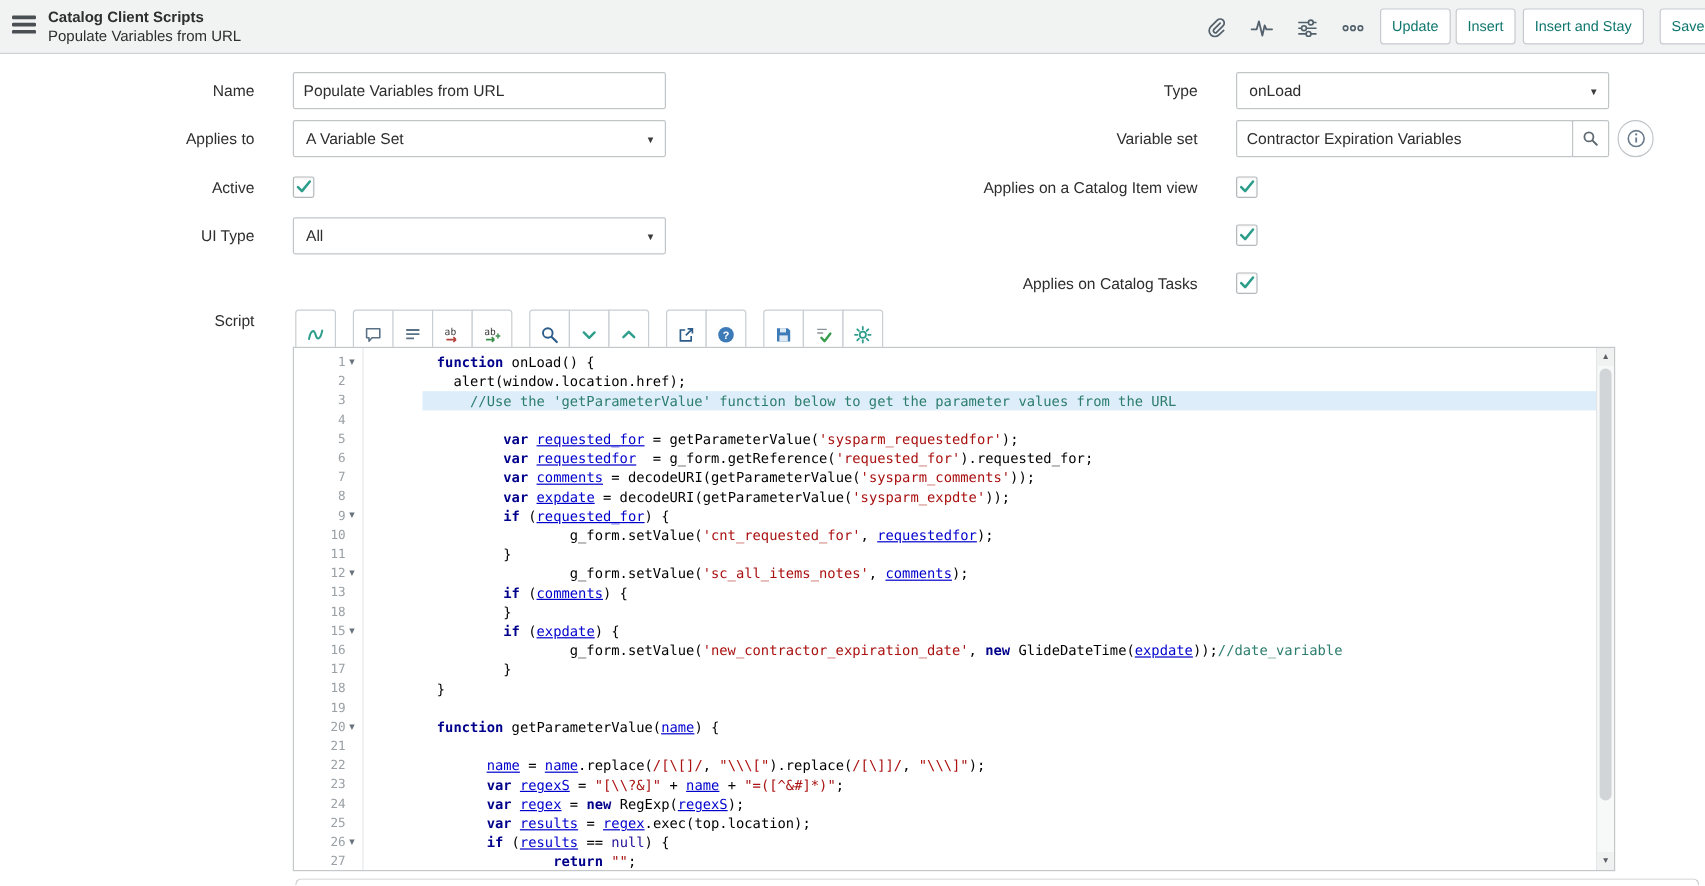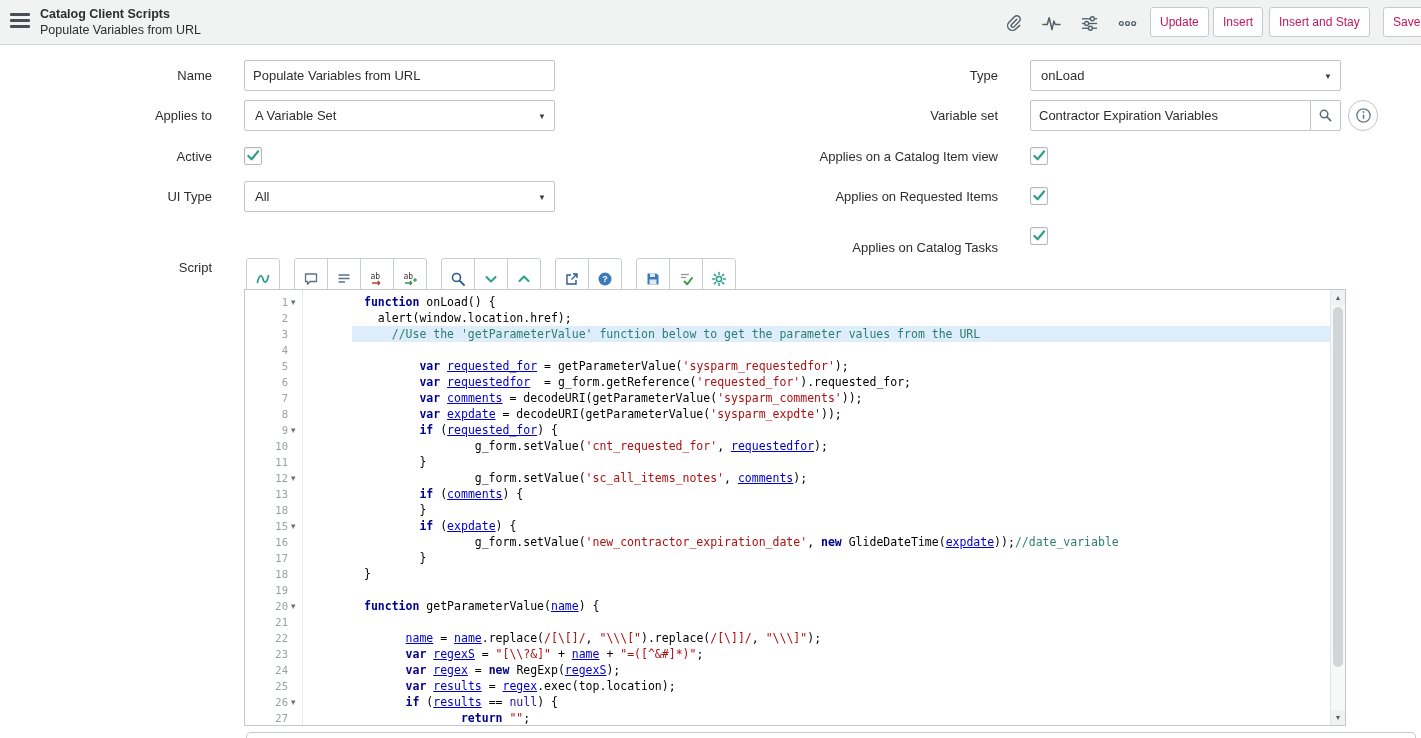--- a/index.html
+++ b/index.html
@@ -8,21 +8,21 @@
 
   
   .hdr { position:absolute; left:0; top:0; width:1421px; height:45px; background:#f1f2f2; border-bottom:1px solid #cfd2d4; }
   .burger { position:absolute; left:10px; top:13px; width:22px; height:19px; cursor:pointer; }
   .burger span { display:block; width:20px; height:2.6px; background:#4a4f54; margin:0 0 3.4px 0; border-radius:1px; }
   .hdr-title { position:absolute; left:40px; top:6px; font-size:12.5px; color:#2e2e2e; line-height:16px; }
   .hdr-title .t { font-weight:bold; }
   .hdr-icons { position:absolute; left:996px; top:8px; display:flex; gap:3px; }
   .hdr-ic { width:35px; height:30px; background:transparent; border:none; cursor:pointer; display:flex; align-items:center; justify-content:center; }
   .hdr-ic .icn svg { width:19px; height:19px; display:block; }
-  .hdr-btn { position:absolute; top:7px; height:30px; background:#fff; border:1px solid #c7cbcf; border-radius:3px; font-size:12px; color:#be185d; padding:0 9px; font-family:inherit; cursor:pointer; white-space:nowrap; }
+  .hdr-btn { position:absolute; top:7px; height:30px; background:#fff; border:1px solid #c7cbcf; border-radius:3px; font-size:12px; color:#0f766e; padding:0 9px; font-family:inherit; cursor:pointer; white-space:nowrap; }
 
   
   .flabel { position:absolute; font-size:13px; color:#2e2e2e; line-height:31px; text-align:right; }
   .finput { position:absolute; height:31px; border:1px solid #c1c5c8; border-radius:2px; font-size:13px; color:#2e2e2e; padding:0 8px; font-family:inherit; background:#fff; }
   .sn-select { position:absolute; height:31px; border:1px solid #c1c5c8; border-radius:2px; background:#fff; font-size:13px; color:#2e2e2e; line-height:29px; padding:0 22px 0 10px; cursor:pointer; white-space:nowrap; overflow:hidden; }
   .sn-select .caret { position:absolute; right:8px; top:1px; font-size:8px; color:#3c3c3c; line-height:29px; }
   .sn-checkbox { position:absolute; width:18px; height:18px; border:1px solid #b4b8bb; border-radius:2px; background:#fff; cursor:pointer; box-shadow:inset 0 1px 2px rgba(0,0,0,.06); }
   .sn-checkbox svg { position:absolute; left:1px; top:0px; width:15px; height:15px; }
   .ref-btn { position:absolute; width:31px; height:31px; background:#fff; border:1px solid #c1c5c8; border-radius:0 2px 2px 0; cursor:pointer; display:flex; align-items:center; justify-content:center; }
   .ref-btn svg { width:15px; height:15px; }
@@ -163,28 +163,27 @@
     <svg viewBox="0 0 16 16">
         <path d="M2.5 8.5 L6 12 L13 3.5" fill="none" stroke="#2e9e8c" stroke-width="2.3" stroke-linecap="round" stroke-linejoin="round"></path>
       </svg>
   </div>
 
   <label class="flabel" style="top:181px;left:40px;width:172px;">UI Type</label>
   <div class="sn-select" style="top:181px;left:244px;width:311px;">
     <span>All</span>
     <span class="caret">▼</span>
   </div>
-  <label class="flabel" style="top:181px;left:640px;width:358px;">Applies on Requested Items</label>
   <div class="sn-checkbox" style="top:187px;left:1030px;">
     <svg viewBox="0 0 16 16">
         <path d="M2.5 8.5 L6 12 L13 3.5" fill="none" stroke="#2e9e8c" stroke-width="2.3" stroke-linecap="round" stroke-linejoin="round"></path>
       </svg>
   </div>
 
-  <label class="flabel" style="top:232px;left:640px;width:358px;">Applies on Catalog Tasks</label>
+  <label class="flabel" style="top:221px;left:640px;width:358px;">Applies on Catalog Tasks</label>
   <div class="sn-checkbox" style="top:227px;left:1030px;">
     <svg viewBox="0 0 16 16">
         <path d="M2.5 8.5 L6 12 L13 3.5" fill="none" stroke="#2e9e8c" stroke-width="2.3" stroke-linecap="round" stroke-linejoin="round"></path>
       </svg>
   </div>
 
   <label class="flabel" style="top:252px;left:40px;width:172px;">Script</label>
   <div class="sc-toolbar">
       <div class="tb-group">
         <button class="tb-btn">

